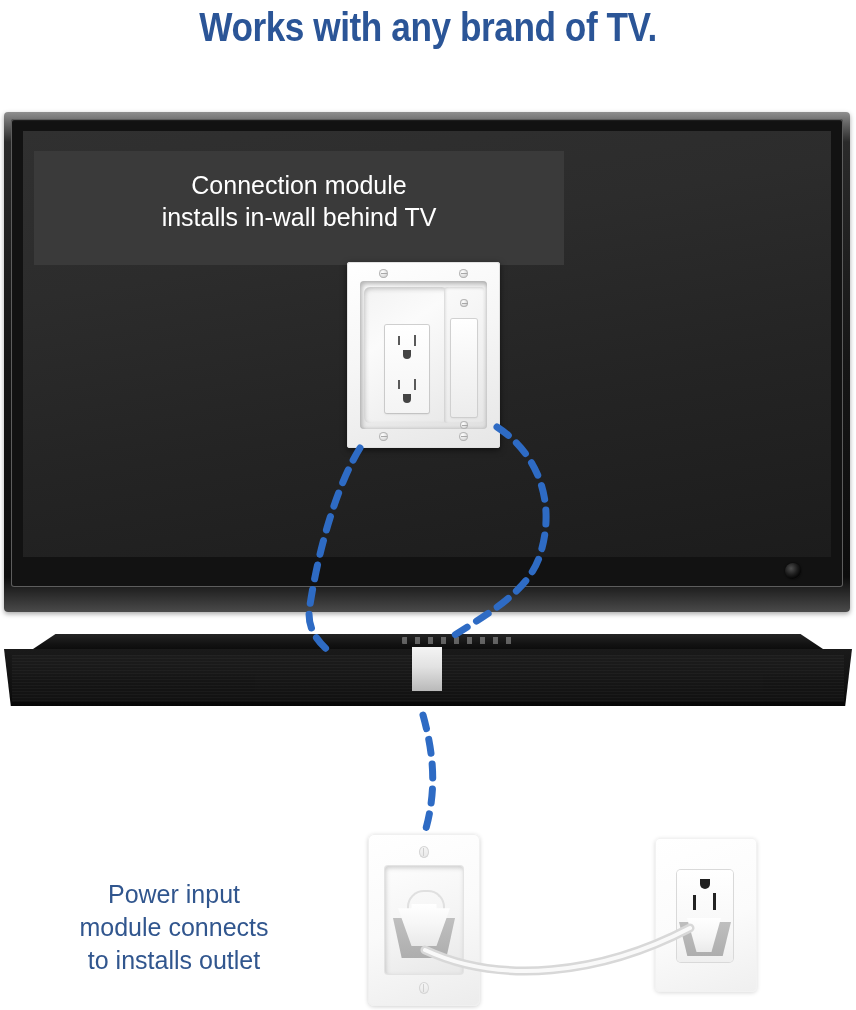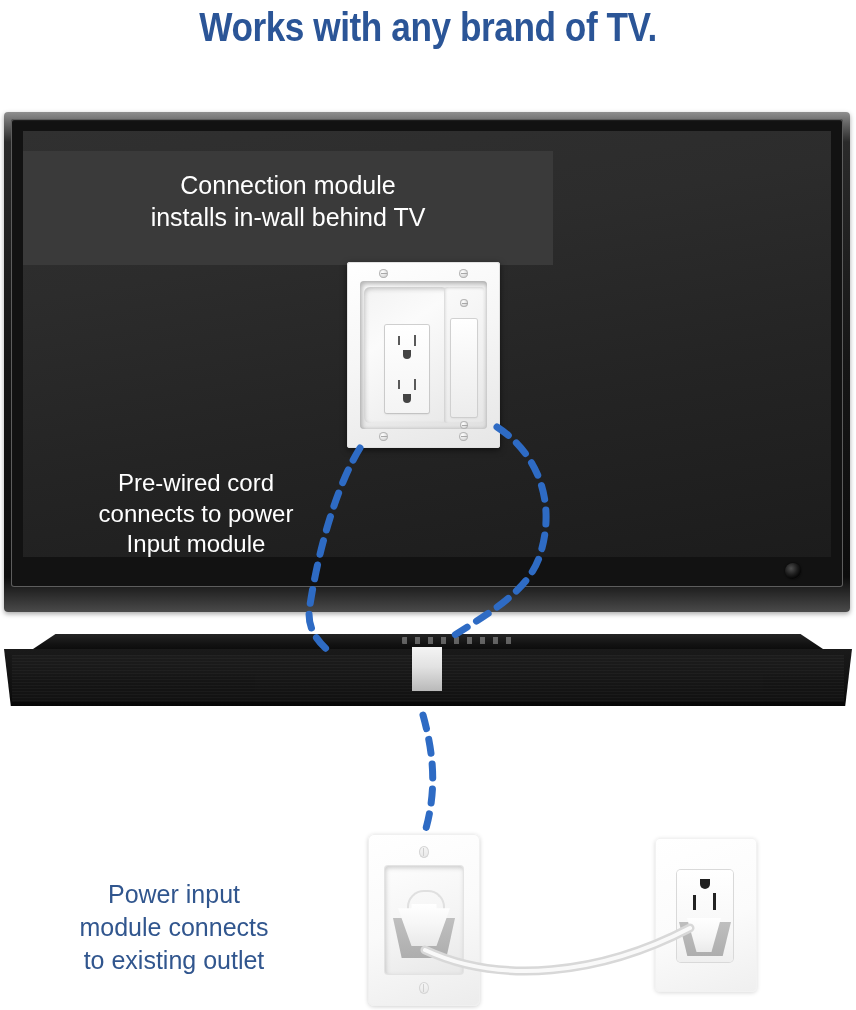--- a/index.html
+++ b/index.html
@@ -82,20 +82,21 @@
 
   
   .screen-band {
     position: absolute;
     background: #3a3a3a;
     color: #ffffff;
     font-family: "Liberation Sans", sans-serif;
     font-weight: normal;
     text-align: center;
     line-height: 1.28;
+    margin-left: 11px;
   }
   #band-connection {
     left: 0;
     top: 20px;
     width: 530px;
     height: 114px;
     font-size: 25px;
     padding-top: 18px;
     box-sizing: border-box;
   }
@@ -471,23 +472,20 @@
 
 <div id="tv-unit">
   <div id="tv-outer-frame"></div>
   <div id="tv-bezel-inner">
     <div id="tv-screen">
 
       <div class="screen-band" id="band-connection" style="white-space: pre-line;">Connection module
 installs in-wall behind TV</div>
 
 
-      <div class="screen-band" id="band-prewired" style="white-space: pre-line;">Pre-wired cord
-connects to power
-Input module</div>
 
     </div>
     <div id="tv-sensor"></div>
   </div>
 </div>
 
 <div id="wallplate-tv">
   <div id="wp-recess">
     <div id="wp-left-well">
       <div id="wp-duplex">
@@ -554,13 +552,13 @@
 
   <path d="M 360 448 C 340 480, 320 540, 310 605 C 306 625, 315 640, 330 652" stroke="#2e6bc4" stroke-width="7" fill="none" stroke-linecap="round" stroke-dasharray="14 11"></path>
 
   <path d="M 497 427 C 540 455, 556 505, 540 555 C 528 594, 480 618, 447 640" stroke="#2e6bc4" stroke-width="7" fill="none" stroke-linecap="round" stroke-dasharray="14 11"></path>
 
   <path d="M 423 715 C 434 755, 437 790, 425 832" stroke="#2e6bc4" stroke-width="7" fill="none" stroke-linecap="round" stroke-dasharray="14 11"></path>
 </svg>
 
 <div id="caption-power" style="white-space: pre-line;">Power input
 module connects
-to existing outlet</div>
+to installs outlet</div>
 
 </body></html>

